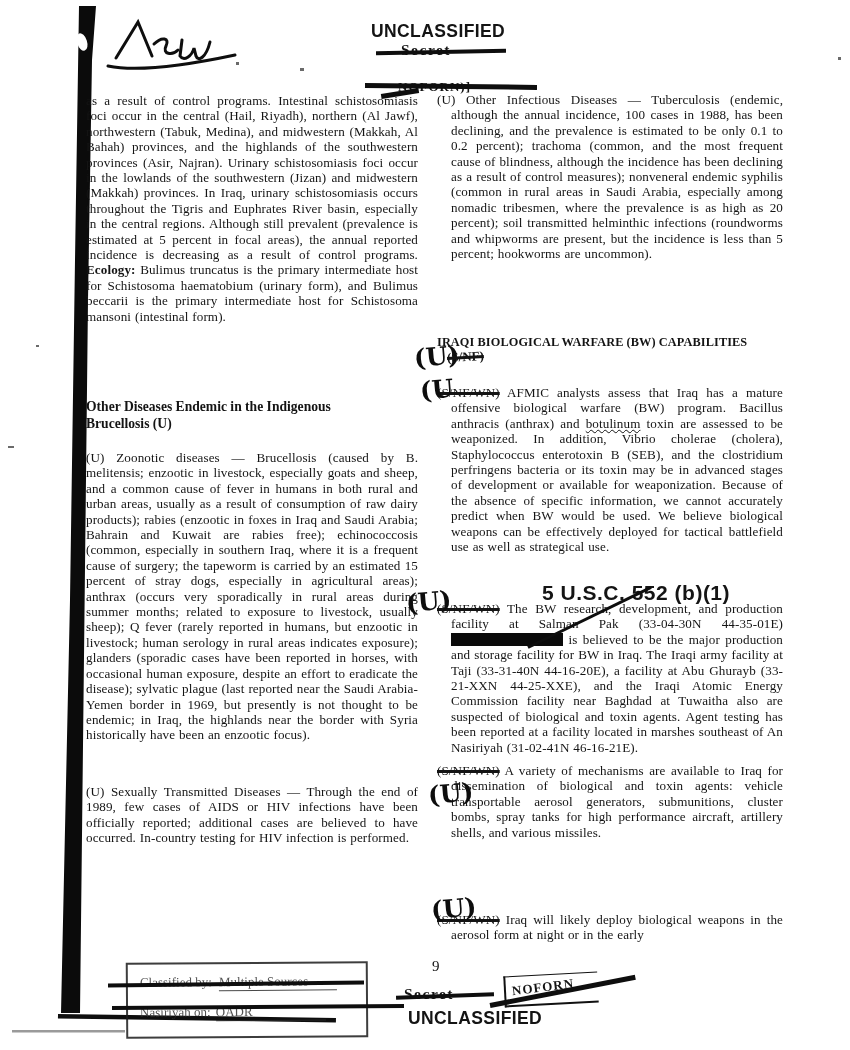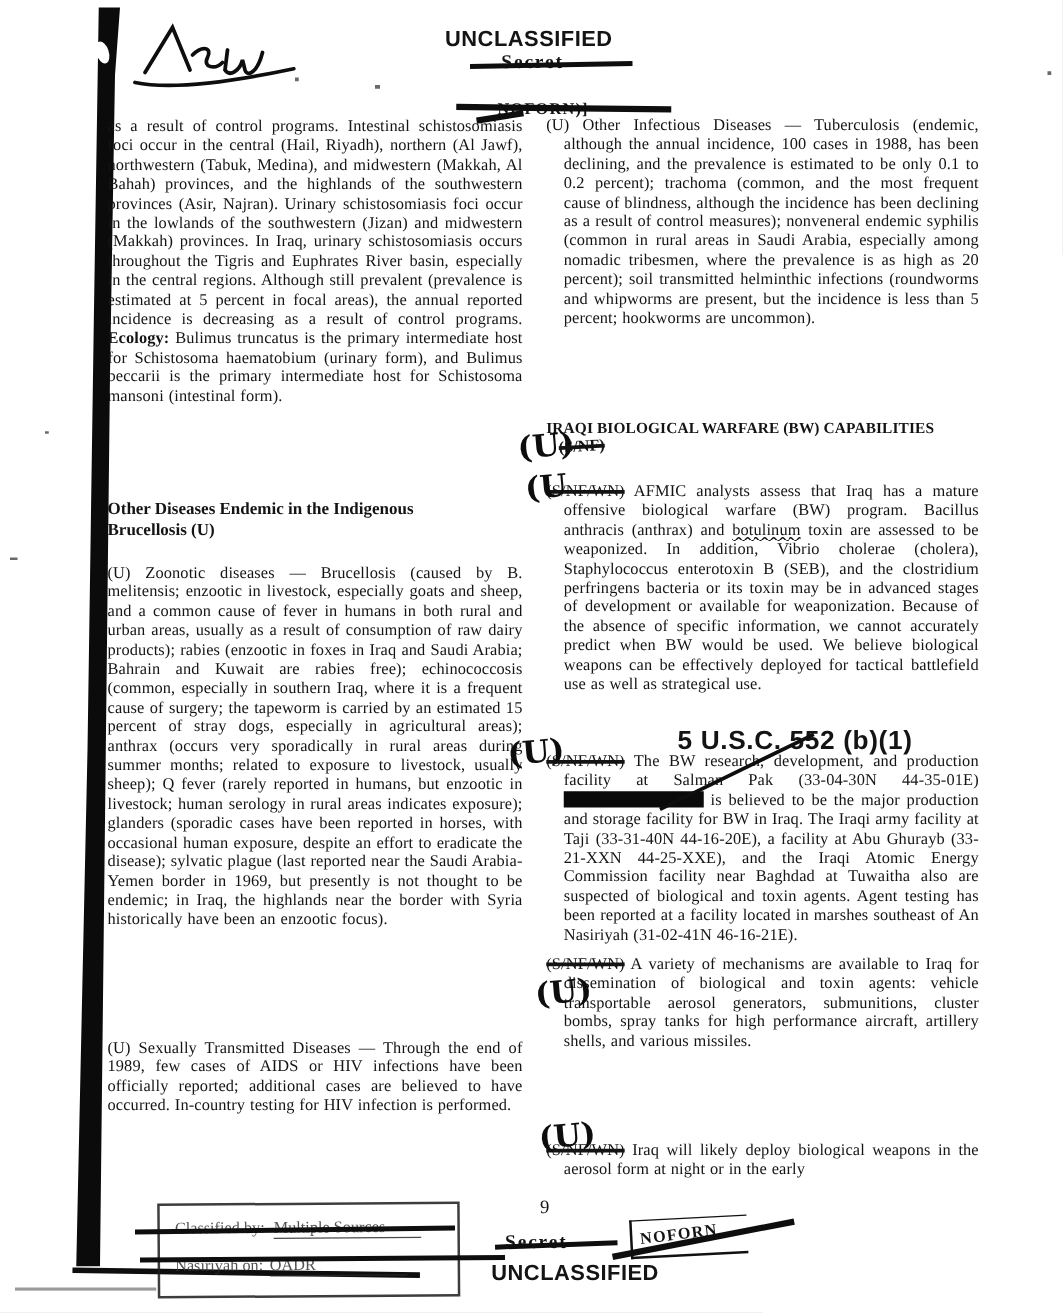--- a/index.html
+++ b/index.html
@@ -7,21 +7,21 @@
         font-family:"Liberation Serif",serif;color:#141414;}
   .abs{position:absolute;}
   .col{width:332px;font-size:13.1px;line-height:15.4px;text-align:justify;text-align-last:left;
        letter-spacing:0.1px;word-spacing:0.5px;}
   .hang{padding-left:14px;text-indent:-14px;}
   .run-i{}
   .run-b{font-weight:bold;}
   .run-strike{text-decoration:line-through;text-decoration-thickness:2.6px;}
   .run-wavy{text-decoration:underline;text-decoration-style:wavy;text-decoration-thickness:1.2px;}
   .run-redact{display:inline-block;width:112px;height:13px;background:#0a0a0a;vertical-align:-2px;}
-  .sans{font-family:"Liberation Sans",sans-serif;}
+  .sans{font-family:"Liberation Sans",sans-serif;margin-left:15px;}
   .hdr-unclass{font-weight:bold;font-size:17.5px;letter-spacing:0.4px;}
   .secret-word{font-weight:bold;font-size:15.5px;letter-spacing:1.5px;}
   .noforn-word{font-weight:bold;font-size:13px;letter-spacing:1px;}
   .ink-line{background:#0e0e0e;}
   .l-heading{font-weight:bold;font-size:13.6px;line-height:16.5px;width:300px;}
   .r-heading{font-weight:bold;font-size:12.3px;letter-spacing:0.1px;}
   .hand-u{font-family:"DejaVu Serif",serif;font-weight:bold;font-size:25px;color:#0d0d0d;
           transform:rotate(-5deg);line-height:1;}
   .struck-small{font-size:13px;font-weight:bold;text-decoration:line-through;
                 text-decoration-thickness:3px;transform:rotate(-3deg);display:inline-block;}
@@ -55,21 +55,21 @@
   <div class="abs sans hdr-unclass" style="left:356px;top:21px;">UNCLASSIFIED</div>
   <div class="abs secret-word" style="left:401px;top:41px;">Secret</div>
   <div class="abs ink-line" style="left:376px;top:50px;width:130px;height:3.5px;transform:rotate(-1deg);"></div>
   <div class="abs noforn-word" style="left:398px;top:79px;">NOFORN)]</div>
   <div class="abs ink-line" style="left:365px;top:84px;width:172px;height:5px;transform:rotate(0.6deg);"></div>
   <div class="abs ink-line" style="left:381px;top:91px;width:38px;height:5px;transform:rotate(-9deg);"></div>
 
   <div class="abs col" style="left:86px;top:93px;"><span>as a result of control programs. Intestinal schistosomiasis foci occur in the central (Hail, Riyadh), northern (Al Jawf), northwestern (Tabuk, Medina), and midwestern (Makkah, Al Bahah) provinces, and the highlands of the southwestern provinces (Asir, Najran). Urinary schistosomiasis foci occur in the lowlands of the southwestern (Jizan) and midwestern (Makkah) provinces. In Iraq, urinary schistosomiasis occurs throughout the Tigris and Euphrates River basin, especially in the central regions. Although still prevalent (prevalence is estimated at 5 percent in focal areas), the annual reported incidence is decreasing as a result of control programs. </span><span class="run-b">Ecology: </span><span class="run-i">Bulimus truncatus</span><span> is the primary intermediate host for </span><span class="run-i">Schistosoma haematobium</span><span> (urinary form), and </span><span class="run-i">Bulimus beccarii</span><span> is the primary intermediate host for </span><span class="run-i">Schistosoma mansoni</span><span> (intestinal form).</span></div>
   <div class="abs l-heading" style="left:86px;top:399px;">Other Diseases Endemic in the Indigenous Brucellosis (U)</div>
   <div class="abs col" style="left:86px;top:450px;"><span>(U) </span><span class="run-i">Zoonotic diseases</span><span> — Brucellosis (caused by </span><span class="run-i">B. melitensis;</span><span> enzootic in livestock, especially goats and sheep, and a common cause of fever in humans in both rural and urban areas, usually as a result of consumption of raw dairy products); rabies (enzootic in foxes in Iraq and Saudi Arabia; Bahrain and Kuwait are rabies free); echinococcosis (common, especially in southern Iraq, where it is a frequent cause of surgery; the tapeworm is carried by an estimated 15 percent of stray dogs, especially in agricultural areas); anthrax (occurs very sporadically in rural areas during summer months; related to exposure to livestock, usually sheep); Q fever (rarely reported in humans, but enzootic in livestock; human serology in rural areas indicates exposure); glanders (sporadic cases have been reported in horses, with occasional human exposure, despite an effort to eradicate the disease); sylvatic plague (last reported near the Saudi Arabia-Yemen border in 1969, but presently is not thought to be endemic; in Iraq, the highlands near the border with Syria historically have been an enzootic focus).</span></div>
-  <div class="abs col" style="left:86px;top:830px;"><span>(U) </span><span class="run-i">Sexually Transmitted Diseases</span><span> — Through the end of 1989, few cases of AIDS or HIV infections have been officially reported; additional cases are believed to have occurred. In-country testing for HIV infection is performed.</span></div>
+  <div class="abs col" style="left:86px;top:784px;"><span>(U) </span><span class="run-i">Sexually Transmitted Diseases</span><span> — Through the end of 1989, few cases of AIDS or HIV infections have been officially reported; additional cases are believed to have occurred. In-country testing for HIV infection is performed.</span></div>
 
   <div class="abs col hang" style="left:437px;top:92px;"><span>(U) </span><span class="run-i">Other Infectious Diseases</span><span> — Tuberculosis (endemic, although the annual incidence, 100 cases in 1988, has been declining, and the prevalence is estimated to be only 0.1 to 0.2 percent); trachoma (common, and the most frequent cause of blindness, although the incidence has been declining as a result of control measures); nonveneral endemic syphilis (common in rural areas in Saudi Arabia, especially among nomadic tribesmen, where the prevalence is as high as 20 percent); soil transmitted helminthic infections (roundworms and whipworms are present, but the incidence is less than 5 percent; hookworms are uncommon).</span></div>
 
   <div class="abs r-heading" style="left:437px;top:335px;">IRAQI BIOLOGICAL WARFARE (BW) CAPABILITIES</div>
   <div class="abs hand-u" style="left:414px;top:344px;">(U)</div>
   <div class="abs struck-small" style="left:447px;top:349px;">(S/NF)</div>
 
   <div class="abs col hang" style="left:437px;top:385px;"><span class="run-strike">(S/NF/WN)</span><span> AFMIC analysts assess that Iraq has a mature offensive biological warfare (BW) program. </span><span class="run-i">Bacillus anthracis</span><span> (anthrax) and </span><span class="run-wavy">botulinum</span><span> toxin are assessed to be weaponized. In addition, </span><span class="run-i">Vibrio cholerae</span><span> (cholera), </span><span class="run-i">Staphylococcus enterotoxin B</span><span> (SEB), and the clostridium perfringens bacteria or its toxin may be in advanced stages of development or available for weaponization. Because of the absence of specific information, we cannot accurately predict when BW would be used. We believe biological weapons can be effectively deployed for tactical battlefield use as well as strategical use.</span></div>
   <div class="abs hand-u" style="left:420px;top:377px;">(U</div>
 

